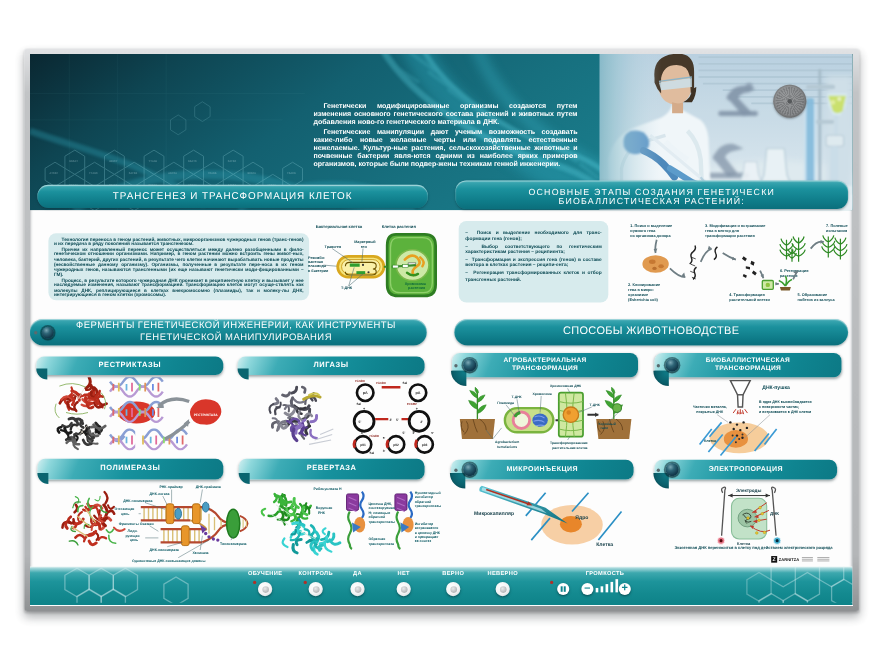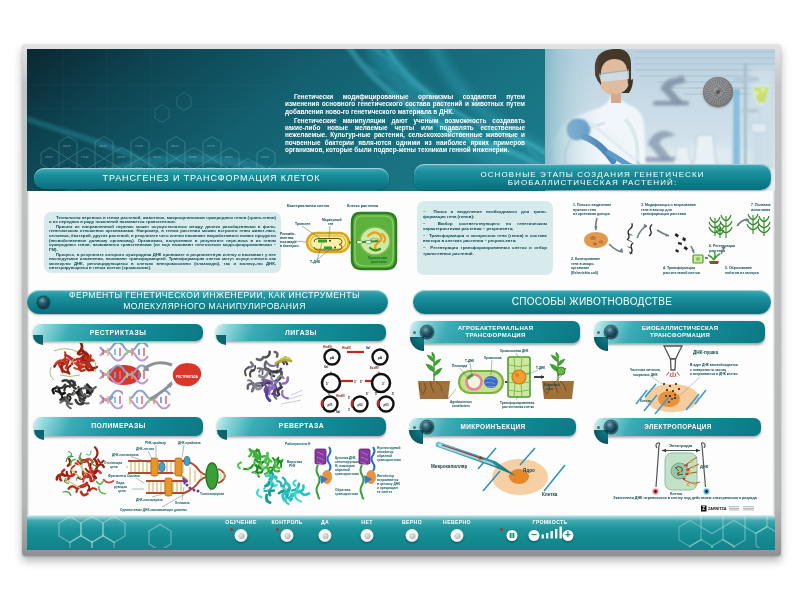--- a/index.html
+++ b/index.html
@@ -356,21 +356,21 @@
 <path d="M112 42 l-3.6 0.6 0.8 -3.2 z"></path>
 <path d="M137 59 l-2.6 -2.4 3 -1.4 z"></path>
 <path d="M151 64 l-3 1.6 0 -3.2 z"></path>
 <path d="M168 52 l-1 3.4 -2.8 -1.8 z"></path>
 <path d="M192 26 l-3.2 1.6 0.2 -3.4 z"></path>
 </g>
 </svg>
 
   <div id="midL" class="secbar">
         <span style="padding-left:14px">ФЕРМЕНТЫ ГЕНЕТИЧЕСКОЙ ИНЖЕНЕРИИ, КАК ИНСТРУМЕНТЫ</span>
-        <span style="padding-left:14px">МОЛЕКУЛЯРНОГО МАНИПУЛИРОВАНИЯ</span>
+        <span style="padding-left:14px">ГЕНЕТИЧЕСКОЙ МАНИПУЛИРОВАНИЯ</span>
       </div>
   <div class="btncirc" style="left:11px;top:248px;width:11px;height:11px;"></div>
   <div class="dotgrey" style="left:4px;top:252px;"></div>
   <div id="midR" class="secbar">СПОСОБЫ ЖИВОТНОВОДСТВЕ</div>
 
   <div id="rib-restr" class="ribbon">РЕСТРИКТАЗЫ</div>
   <div id="rib-ligaz" class="ribbon">ЛИГАЗЫ</div>
   <div id="rib-polim" class="ribbon">ПОЛИМЕРАЗЫ</div>
   <div id="rib-rever" class="ribbon">РЕВЕРТАЗА</div>
   <div id="rib-agro" class="ribbon ribbonR">

